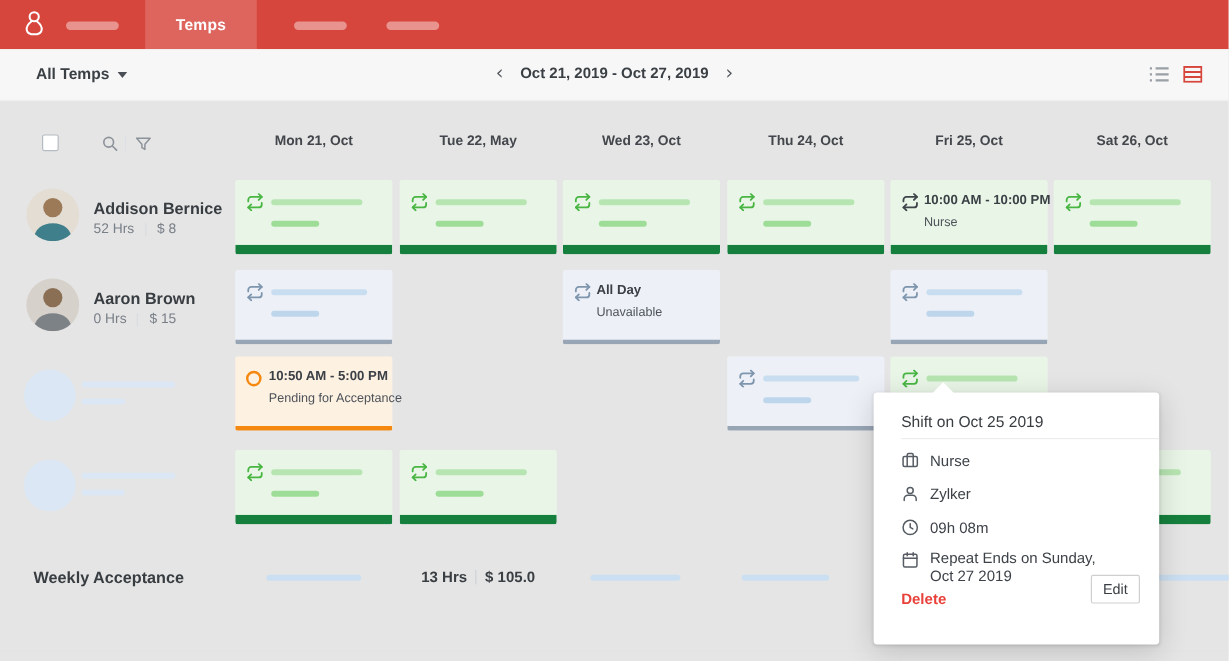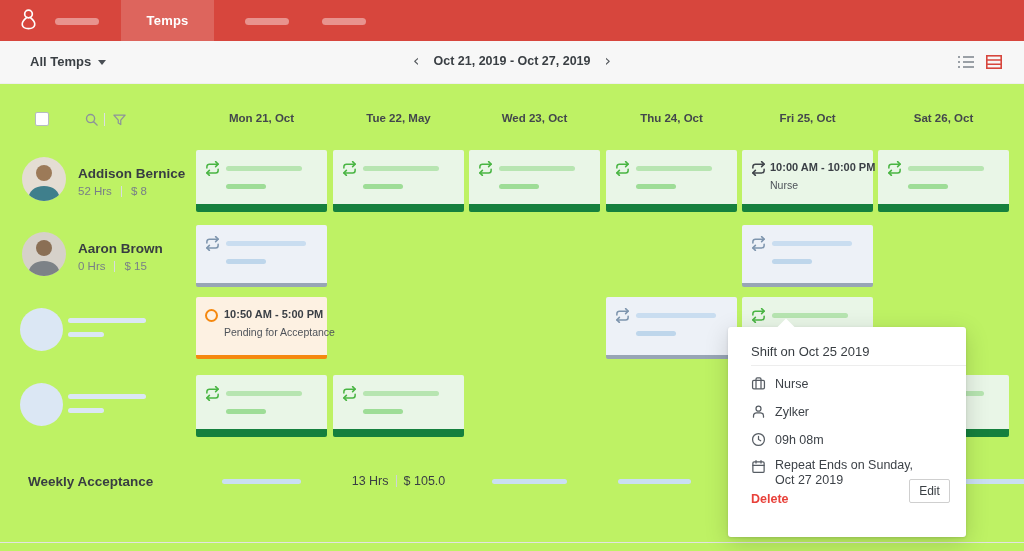--- a/index.html
+++ b/index.html
@@ -1,17 +1,17 @@
 <!DOCTYPE html>
 <html><head>
 <meta charset="utf-8">
 <style>
   *{margin:0;padding:0;box-sizing:border-box}
   body{background:#fff;font-family:"Liberation Sans",sans-serif;-webkit-font-smoothing:antialiased}
-  .app{position:relative;width:1024px;height:551px;background:#bef264;overflow:hidden}
+  .app{position:relative;width:1024px;height:551px;background:#e5e5e5;overflow:hidden}
 
   
   .topbar{position:absolute;left:0;top:0;width:1024px;height:41px;background:#d7463d}
   .logo{position:absolute;left:15px;top:7px;width:27px;height:27px;color:#fff}
   .navpill{position:absolute;top:18px;height:7px;border-radius:4px;background:rgba(255,255,255,.42)}
   .tabactive{position:absolute;left:121px;top:0;width:93px;height:41px;background:rgba(255,255,255,.17);
     display:flex;align-items:center;justify-content:center;color:#fff;font-size:13px;font-weight:700;letter-spacing:.2px}
 
   
   .subbar{position:absolute;left:0;top:41px;width:1024px;height:43px;background:#f7f7f7;border-bottom:1px solid #efefef}
@@ -53,21 +53,21 @@
   .green .sk.a{left:30px;top:16px;width:76px;background:#b7e5b1}
   .green .sk.b{left:30px;top:34px;width:40px;background:#9edd97}
   .blue .sk.a{left:30px;top:16px;width:80px;background:#c9ddf0}
   .blue .sk.b{left:30px;top:34px;width:40px;background:#bed6eb}
   .t1{position:absolute;left:28px;top:11px;font-size:11px;font-weight:700;color:#3b4046;white-space:nowrap}
   .t2{position:absolute;left:28px;top:29px;font-size:10.5px;color:#4e535a;white-space:nowrap}
 
   
   .wplabel{position:absolute;left:28px;top:474px;font-size:13.5px;font-weight:700;color:#383d42}
   .wpbar{position:absolute;top:479px;height:5px;border-radius:2.5px;background:#cadff2}
-  .wpval{position:absolute;top:474px;width:137px;display:flex;align-items:center;justify-content:center;font-size:12.5px;font-weight:400;color:#3a3f44}
+  .wpval{position:absolute;top:474px;width:137px;display:flex;align-items:center;justify-content:center;font-size:12.5px;font-weight:700;color:#3a3f44}
   .wpval .sdiv{width:1px;height:12px;background:#cfd3d8;margin:0 7px}
   .bottomline{position:absolute;left:0;top:542px;width:1024px;height:1px;background:#e3e3e3}
 
   
   .popup{position:absolute;left:728px;top:327px;width:238px;height:210px;background:#fff;border-radius:3px;
     box-shadow:0 1px 3px rgba(0,0,0,.12),0 6px 24px rgba(0,0,0,.16);z-index:10}
   .popup .arrow{position:absolute;left:52px;top:-6px;width:12px;height:12px;background:#fff;transform:rotate(45deg)}
   .ptitle{position:absolute;left:23px;top:17px;font-size:13px;font-weight:400;color:#383d42;white-space:nowrap}
   .pdivider{position:absolute;left:23px;right:0;top:38px;height:1px;background:#ededed}
   .prow-icn{position:absolute;left:23px;width:15px;height:15px;color:#565c63}
@@ -262,20 +262,32 @@
         <svg viewBox="0 0 24 24" fill="none" stroke="currentColor" stroke-width="2.4" stroke-linecap="round" stroke-linejoin="round">
           <path d="M17 1l4 4-4 4"></path>
           <path d="M3 11V9a4 4 0 0 1 4-4h14"></path>
           <path d="M7 23l-4-4 4-4"></path>
           <path d="M21 13v2a4 4 0 0 1-4 4H3"></path>
         </svg>
       </span>
     <span class="sk a"></span>
       <span class="sk b"></span>
   </div>
+  <div class="cell blue" style="left:469px;top:225px">
+    <span class="icn">
+        <svg viewBox="0 0 24 24" fill="none" stroke="currentColor" stroke-width="2.4" stroke-linecap="round" stroke-linejoin="round">
+          <path d="M17 1l4 4-4 4"></path>
+          <path d="M3 11V9a4 4 0 0 1 4-4h14"></path>
+          <path d="M7 23l-4-4 4-4"></path>
+          <path d="M21 13v2a4 4 0 0 1-4 4H3"></path>
+        </svg>
+      </span>
+    <span class="t1">All Day</span>
+    <span class="t2">Unavailable</span>
+  </div>
   <div class="cell blue" style="left:742px;top:225px">
     <span class="icn">
         <svg viewBox="0 0 24 24" fill="none" stroke="currentColor" stroke-width="2.4" stroke-linecap="round" stroke-linejoin="round">
           <path d="M17 1l4 4-4 4"></path>
           <path d="M3 11V9a4 4 0 0 1 4-4h14"></path>
           <path d="M7 23l-4-4 4-4"></path>
           <path d="M21 13v2a4 4 0 0 1-4 4H3"></path>
         </svg>
       </span>
     <span class="sk a"></span>

